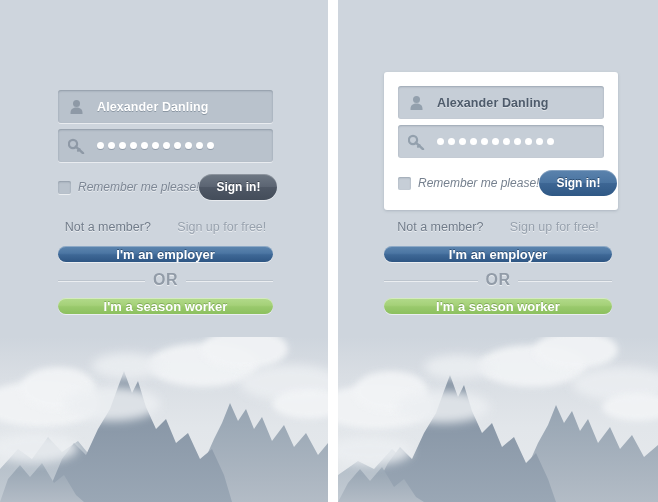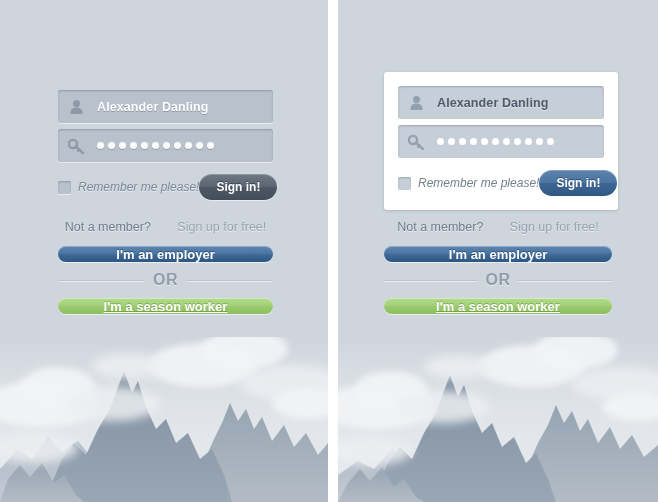--- a/index.html
+++ b/index.html
@@ -226,21 +226,20 @@
   .btn-employer {
     background: linear-gradient(to bottom, #5e86af 0%, #4c76a3 45%, #3e6896 55%, #2e5683 100%);
     box-shadow: 0 1px 0 rgba(255,255,255,.6), inset 0 1px 0 rgba(255,255,255,.3);
     text-shadow: 0 -1px 0 rgba(25,48,76,.55);
   }
   .btn-worker {
     background: linear-gradient(to bottom, #b2da8b 0%, #a5d179 45%, #99c96c 55%, #8cc05f 100%);
     box-shadow: 0 1px 0 rgba(255,255,255,.6), inset 0 1px 0 rgba(255,255,255,.45);
     text-shadow: 0 -1px 0 rgba(92,131,58,.5);
     color: #ffffff;
-    text-decoration: underline;
   }
 
   .or-row {
     display: flex;
     align-items: center;
     gap: 8px;
     margin: 9px 0 9px;
   }
   .or-row .line {
     flex: 1 1 auto;

